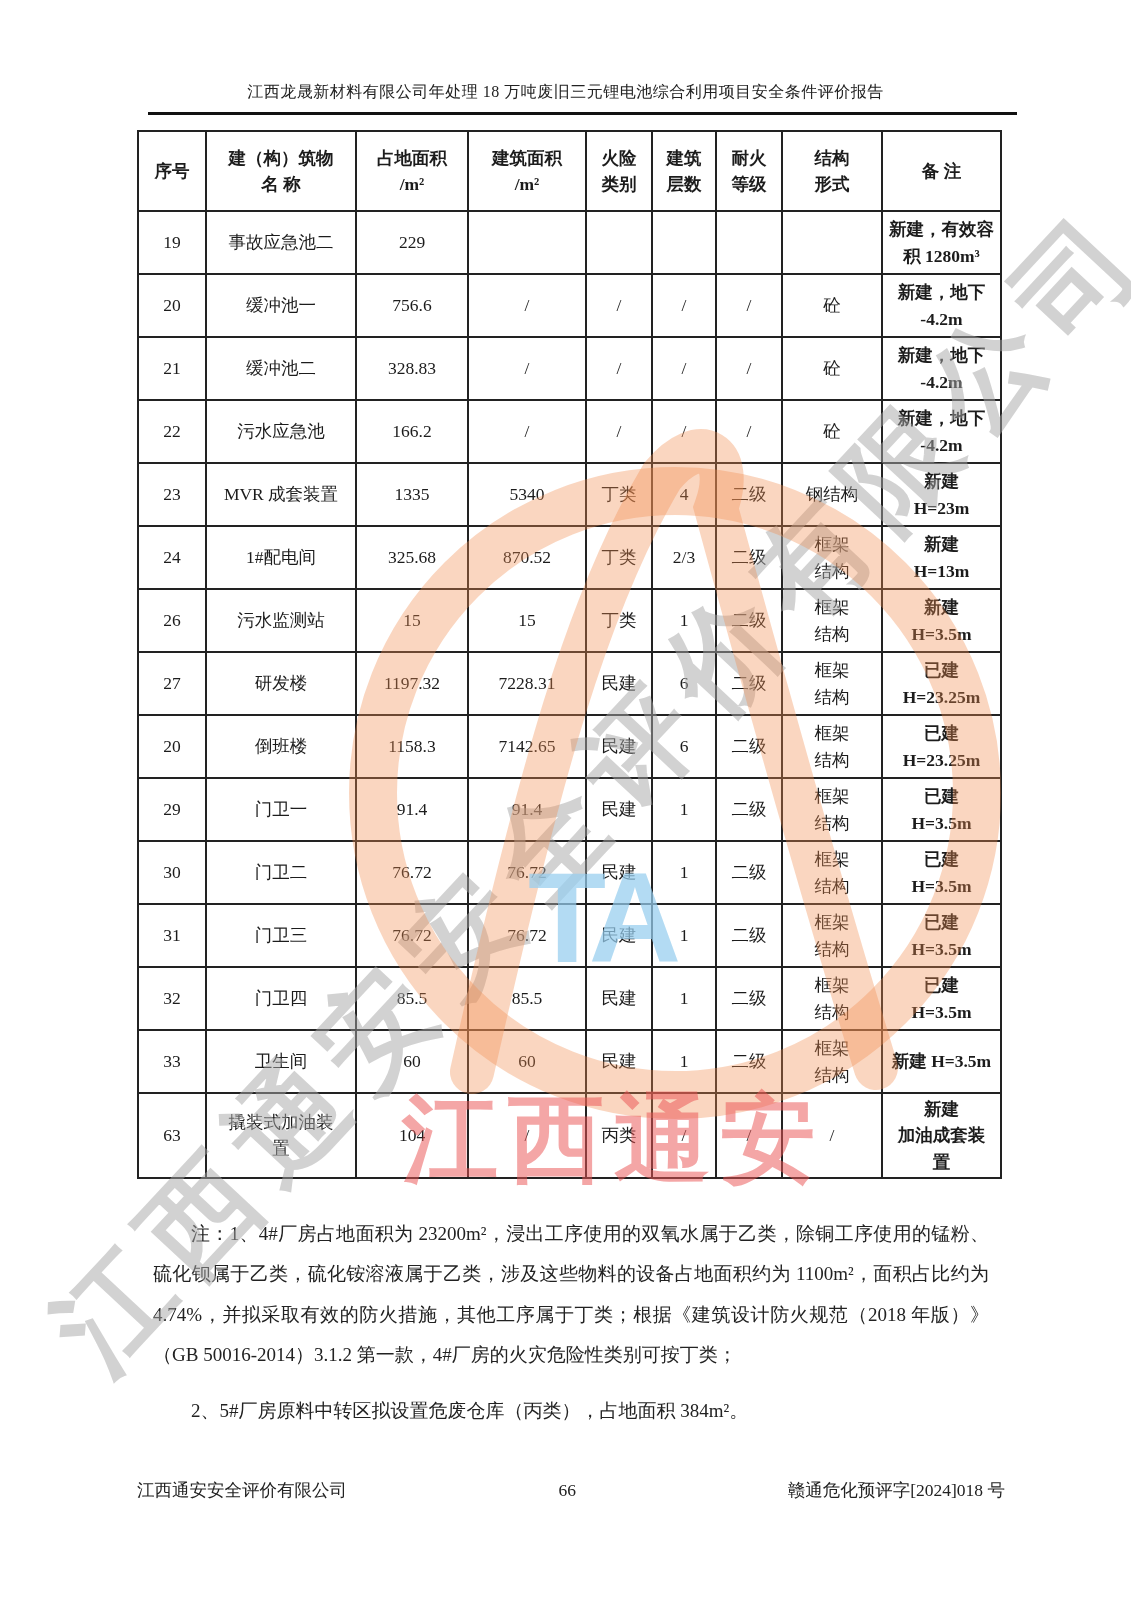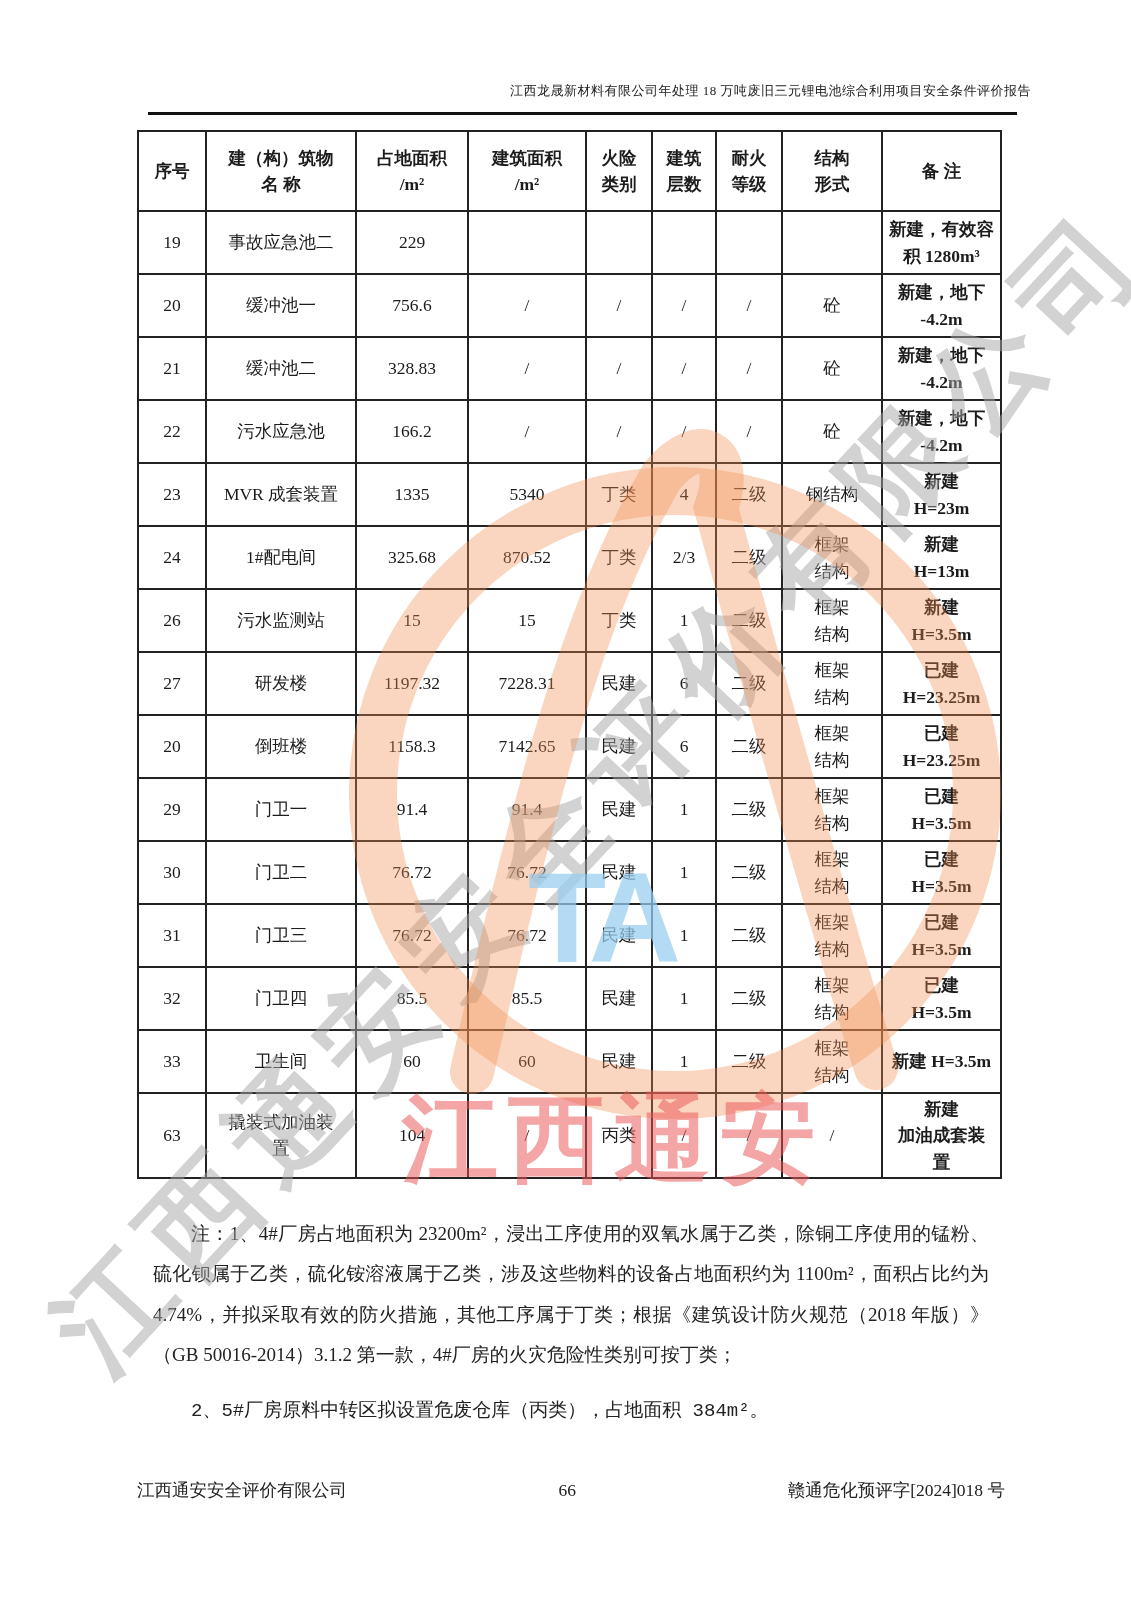--- a/index.html
+++ b/index.html
@@ -3,43 +3,43 @@
 <meta charset="utf-8">
 <style>
   html,body{margin:0;padding:0;}
   body{
     width:1131px;height:1600px;background:#ffffff;position:relative;overflow:hidden;
     font-family:"Liberation Serif","DejaVu Serif",serif;color:#1c1c1c;
   }
   .page{position:absolute;inset:0;overflow:hidden;}
 
   
-  .doc-header{position:absolute;top:82px;left:100px;width:931px;text-align:right;
-    font-size:13px;letter-spacing:0.5px;color:#222;}
+  .doc-header{position:absolute;top:82px;left:100px;width:931px;text-align:center;
+    font-size:16px;letter-spacing:0.5px;color:#222;}
   .header-rule{position:absolute;top:112px;left:148px;width:869px;height:3px;background:#111;}
 
   
   table.buildings{position:absolute;left:137px;top:130px;width:863px;border-collapse:collapse;table-layout:fixed;}
   table.buildings th,table.buildings td{
     border:2px solid #222;text-align:center;vertical-align:middle;
     font-size:17.5px;line-height:1.5;padding:2px 6px;white-space:pre-line;color:#1c1c1c;
     overflow:hidden;word-break:break-all;
   }
   table.buildings th{font-weight:bold;height:74px;padding:2px 2px;}
   table.buildings td{height:57px;}
   .col-seq{width:68px;}.col-name{width:150px;}.col-land{width:112px;}
   .col-build{width:118px;}.col-fire{width:66px;}.col-floors{width:64px;}
   .col-rating{width:66px;}.col-struct{width:100px;}.col-remark{width:119px;}
   td.cell-remark{padding:2px 7px;font-weight:bold;}
 
   
   .notes{position:absolute;left:137px;top:1198px;width:868px;font-size:19px;
     line-height:2.12;text-align:justify;color:#222;}
   .notes p{margin:16px;text-indent:2em;}
-  .notes p + p{margin-top:9px;font-family:Liberation Mono, monospace;}
+  .notes p + p{margin-top:9px;}
 
   
   .footer{position:absolute;left:137px;top:1478px;width:868px;display:flex;
     justify-content:space-between;align-items:baseline;font-size:17.5px;color:#222;}
 
   
   .wm-layer{position:absolute;inset:0;pointer-events:none;z-index:5;}
   .wm-gray{
     position:absolute;left:600px;top:790px;transform:translate(-50%,-50%) rotate(-47deg);
     white-space:nowrap;font-size:112px;letter-spacing:16px;font-weight:bold;

